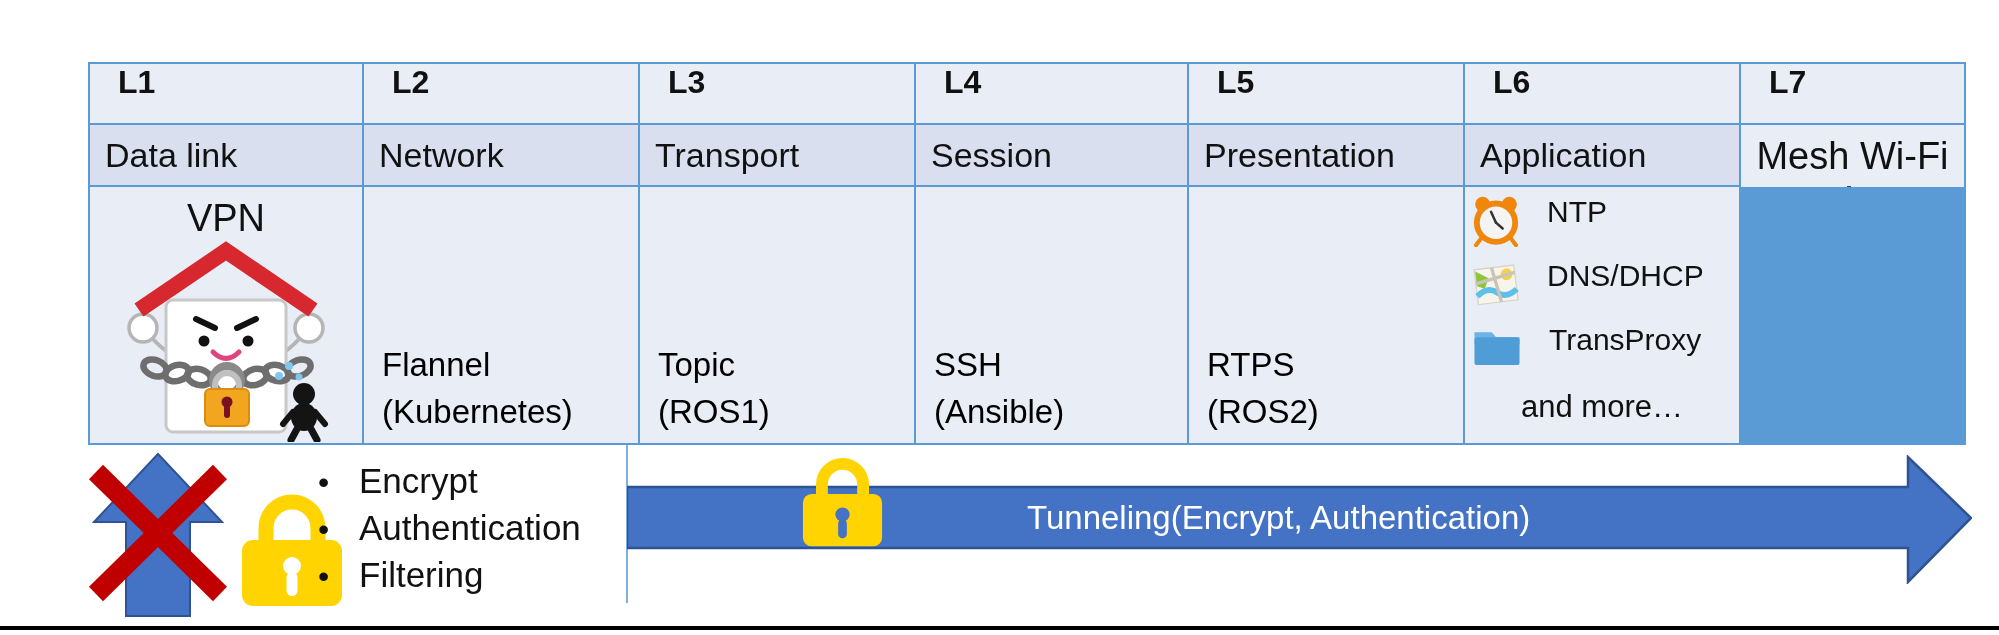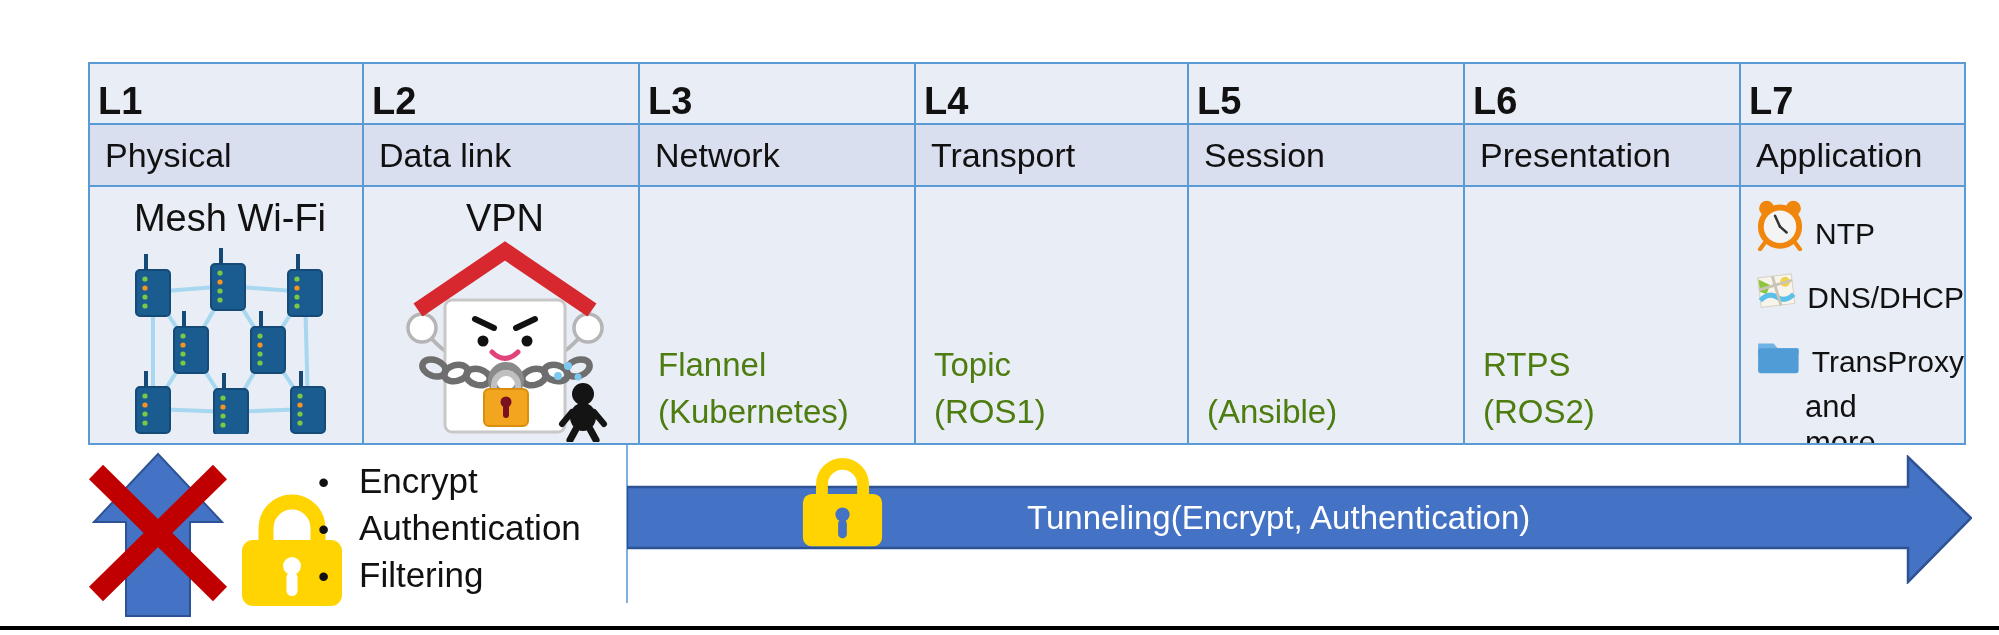--- a/index.html
+++ b/index.html
@@ -9,33 +9,33 @@
 
   
   #osi-table {
     position:absolute; left:88px; top:62px; width:1878px; height:383px;
     display:grid;
     grid-template-columns: 274px 276px 276px 273px 276px 276px 223px;
     grid-template-rows: 61px 62px 256px;
     border:2px solid #5B9BD5;
     background:#5B9BD5;
   }
-  .cell { position:relative; border-right:2px solid #5B9BD5; border-bottom:2px solid #5B9BD5; overflow:hidden;padding-left:8px; }
+  .cell { position:relative; border-right:2px solid #5B9BD5; border-bottom:2px solid #5B9BD5; overflow:hidden; }
   .cell:nth-child(7n) { border-right:none; }
   .cell.content { border-bottom:none; }
-  .hrow  { background:#E9EDF5; display:flex; align-items:flex-end; padding-left:8px;
-           font-weight:bold; font-size:38px; color:#111; }
+  .hrow  { background:#E9EDF5; display:flex; align-items:flex-start; padding-left:28px;
+           font-weight:bold; font-size:32px; color:#111; }
   .nrow  { background:#D9DFEE; display:flex; align-items:center; padding-left:15px;
            font-size:34px; color:#111; }
   .content { background:#E9EDF5; }
   .cell-title { text-align:center; font-size:38px; color:#111; margin-top:10px; }
-  .tech { position:absolute; left:18px; bottom:8px; font-size:33px; line-height:47px; color:#4d7c0f; }
+  .tech { position:absolute; left:18px; bottom:8px; font-size:33px; line-height:47px; color:#000000; }
   .mesh-svg  { display:block; margin:2px auto 0; }
   .house-svg { display:block; margin:0 auto; }
-  .l7-row { display:flex; align-items:flex-end; gap:10px; margin:8px 0 0 6px; height:56px; font-size:30px; color:#111; }
+  .l7-row { display:flex; align-items:flex-start; gap:26px; margin:8px 0 0 6px; height:56px; font-size:30px; color:#111; }
   .l7-row:first-child { margin-top:8px; }
   .l7-more { margin:10px 0 0 56px; font-size:31px; color:#111; }
 
   
   .abs { position:absolute; }
   #divider-line { left:626px; top:445px; width:2px; height:158px; background:#7FAFDE; }
   #bullet-list { left:318px; top:461px; }
   .bullet-row { display:flex; align-items:baseline; height:47px; font-size:35px; color:#111; }
   .bullet-dot { width:14px; margin-right:27px; font-size:32px; }
   #tunnel-label { left:980px; top:499px; font-size:33px; color:#ffffff; white-space:nowrap;margin-left:47px; }
@@ -63,23 +63,20 @@
     <div class="cell hrow">
         <span>L5</span>
       </div>
     <div class="cell hrow">
         <span>L6</span>
       </div>
     <div class="cell hrow">
         <span>L7</span>
       </div>
 
-    <div class="cell nrow">
-        <span>Physical</span>
-      </div>
     <div class="cell nrow">
         <span>Data link</span>
       </div>
     <div class="cell nrow">
         <span>Network</span>
       </div>
     <div class="cell nrow">
         <span>Transport</span>
       </div>
     <div class="cell nrow">
@@ -238,20 +235,21 @@
       </div>
     </div>
     <div class="cell content">
       <div class="tech">
         <div>Topic</div>
         <div>(ROS1)</div>
       </div>
     </div>
     <div class="cell content">
       <div class="tech">
+        <div>SSH</div>
         <div>(Ansible)</div>
       </div>
     </div>
     <div class="cell content">
       <div class="tech">
         <div>RTPS</div>
         <div>(ROS2)</div>
       </div>
     </div>
 

